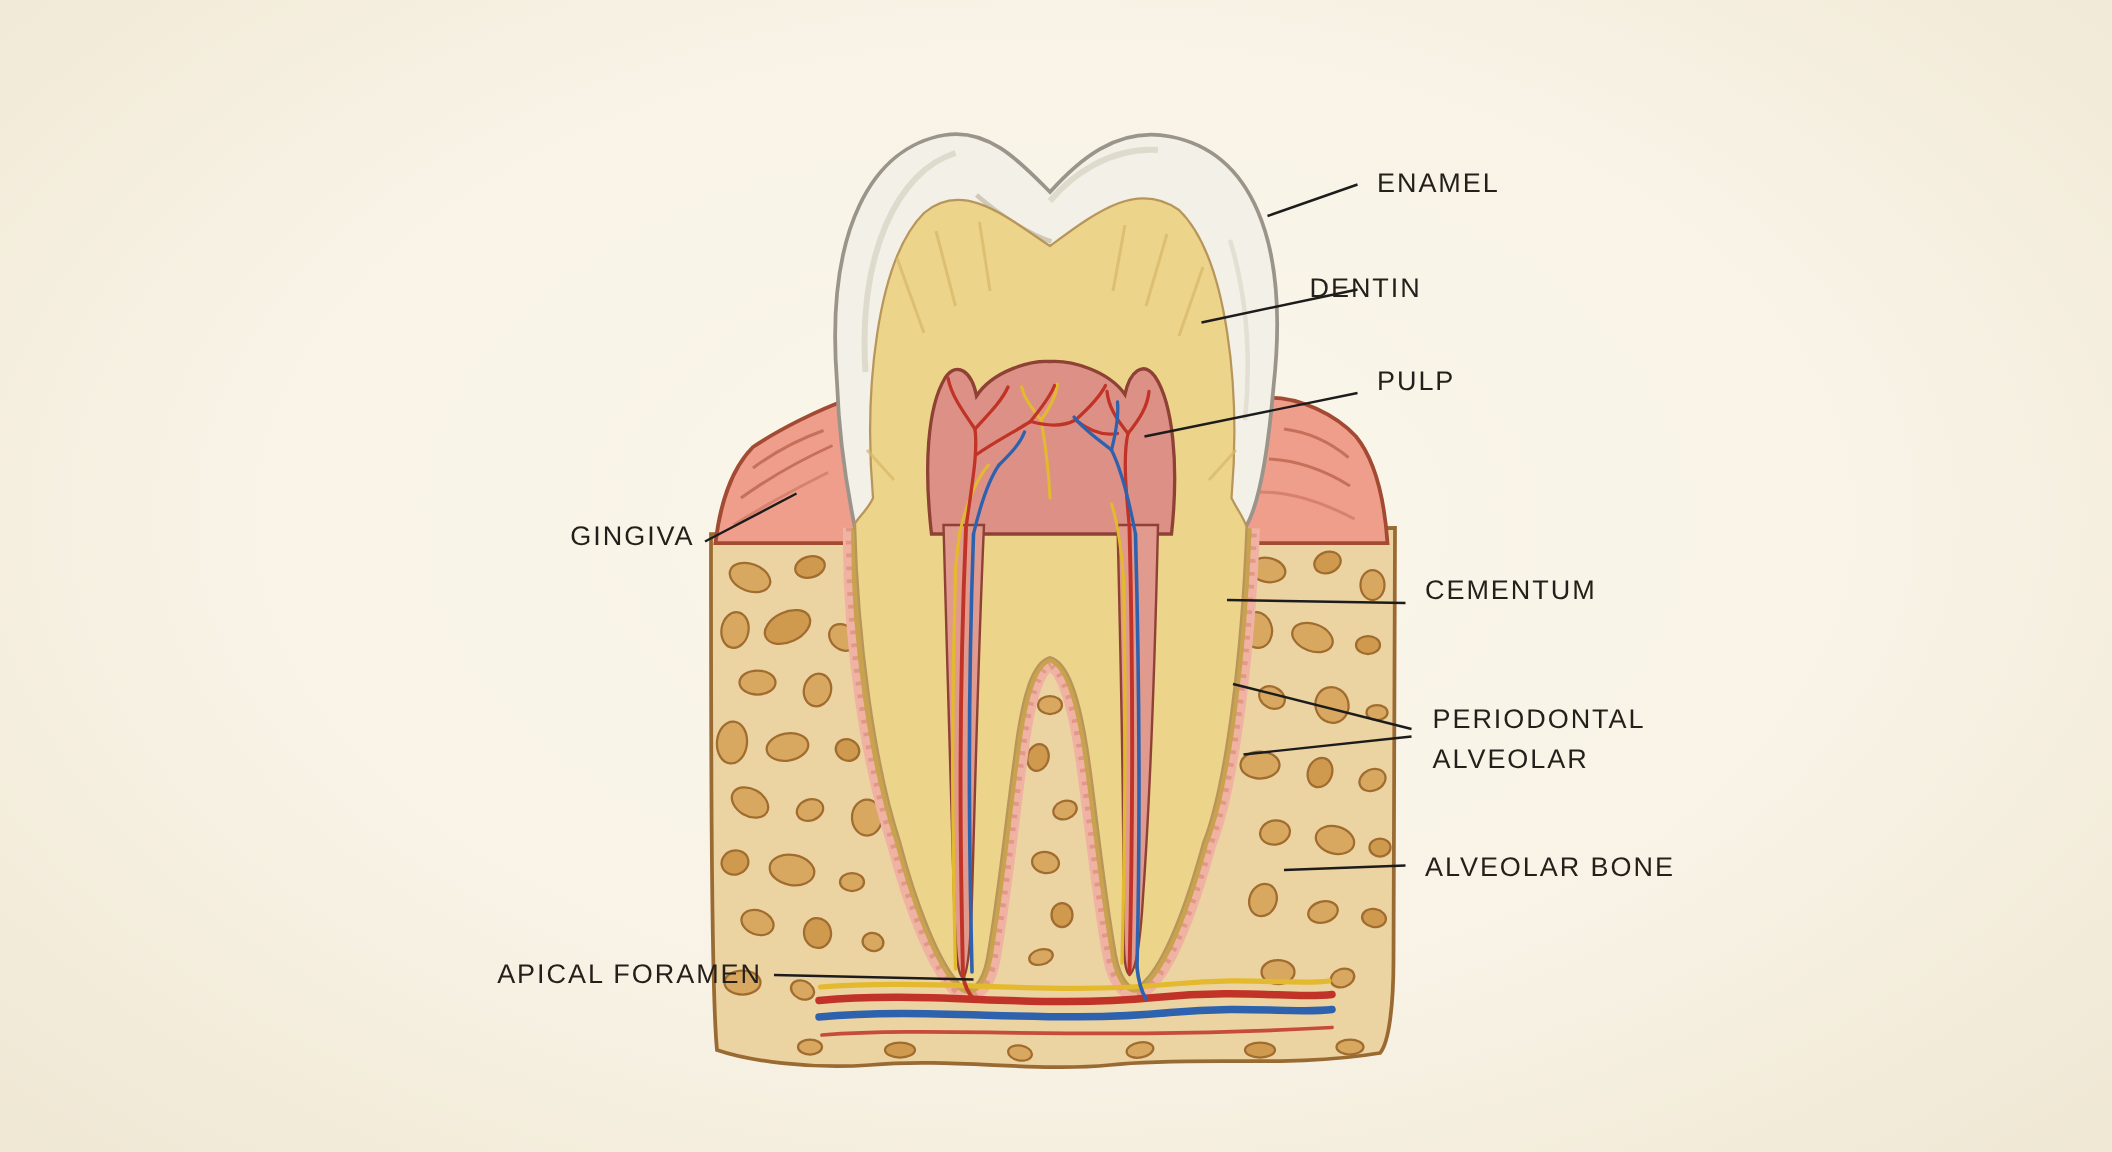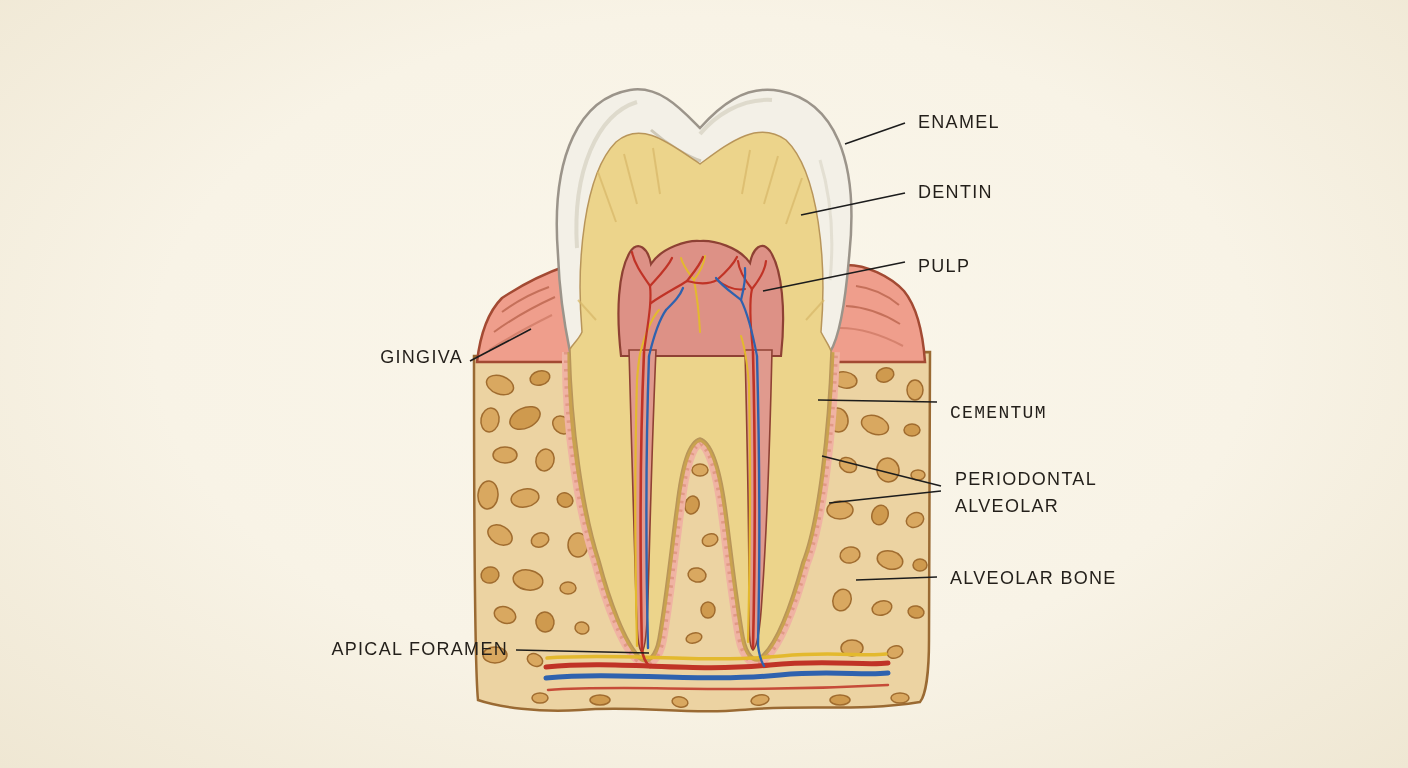--- a/index.html
+++ b/index.html
@@ -174,22 +174,22 @@
     <line x1="470" y1="361" x2="531" y2="329"></line>
     <line x1="937" y1="402" x2="818" y2="400"></line>
     <line x1="941" y1="486" x2="822" y2="456"></line>
     <line x1="941" y1="491" x2="829" y2="503"></line>
     <line x1="937" y1="577" x2="856" y2="580"></line>
     <line x1="516" y1="650" x2="649" y2="653"></line>
   </g>
 </svg>
 
 <div class="label" style="left:918px;top:109px;">ENAMEL</div>
-<div class="label" style="left:918px;top:179px;">DENTIN</div>
-<div class="label" style="left:918px;top:253px;">PULP</div>
+<div class="label" style="left:873px;top:179px;">DENTIN</div>
+<div class="label" style="left:918px;top:241px;">PULP</div>
 <div class="label" style="right:945px;top:344px;">GINGIVA</div>
-<div class="label" style="left:950px;top:400px;font-family:Liberation Mono, monospace;">CEMENTUM</div>
+<div class="label" style="left:950px;top:380px;">CEMENTUM</div>
 <div class="label" style="left:955px;top:466px;">PERIODONTAL
 ALVEOLAR</div>
 <div class="label" style="right:900px;top:636px;">APICAL FORAMEN</div>
 <div class="label" style="left:950px;top:565px;">ALVEOLAR BONE</div>
 
 </div>
 
 </body></html>

